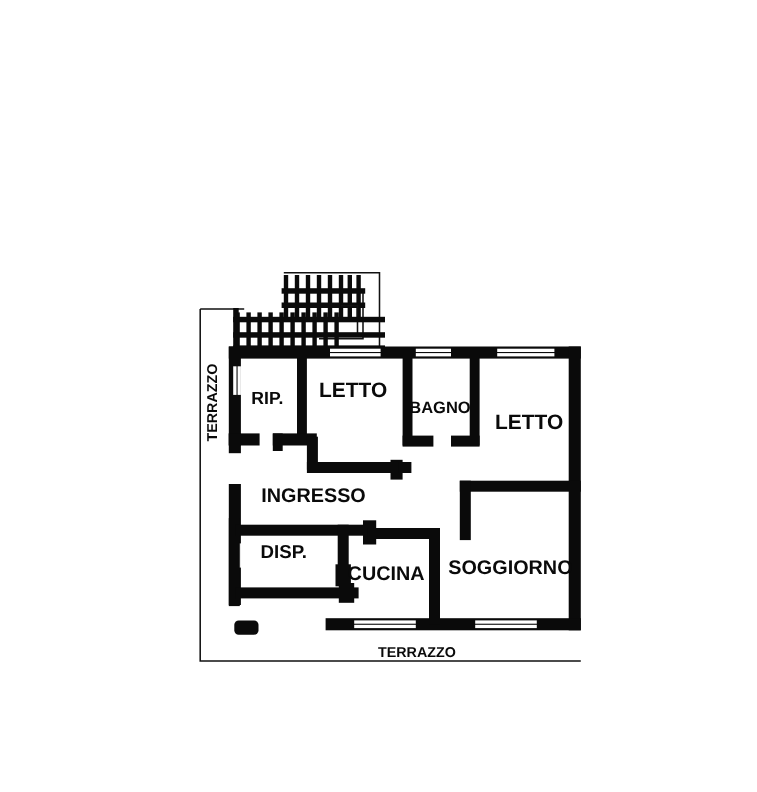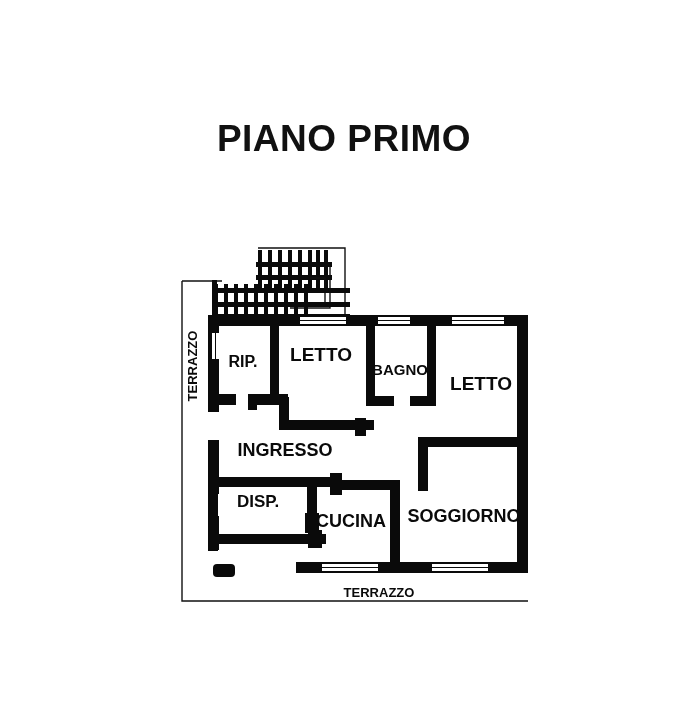--- a/index.html
+++ b/index.html
@@ -50,21 +50,20 @@
     fill: #0a0a0a;
     user-select: none;
   }
   .win { fill: #ffffff; }
 </style>
 </head>
 <body>
 
 <div id="plan-page">
 
-  <div id="plan-title">PIANO PRIMO</div>
 
   <div id="plan-svg-wrap">
     <svg width="688" height="720" viewBox="0 0 688 720" xmlns="http://www.w3.org/2000/svg">
 
       <g>
         <path class="thinline" d="M 182,265 L 182,585 L 528,585"></path>
         <path class="thinline" d="M 182,265 L 222,265"></path>
       </g>
 
       <g>

